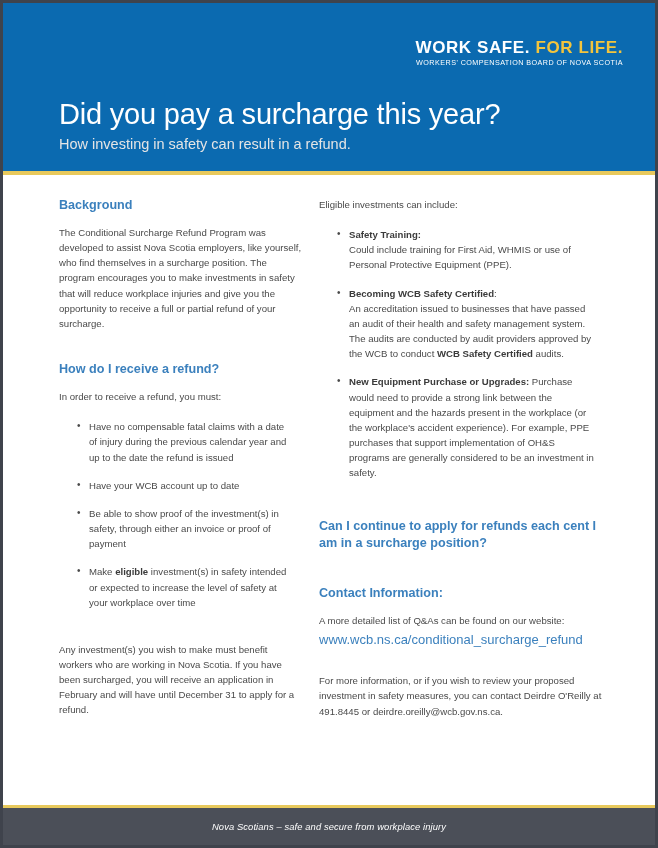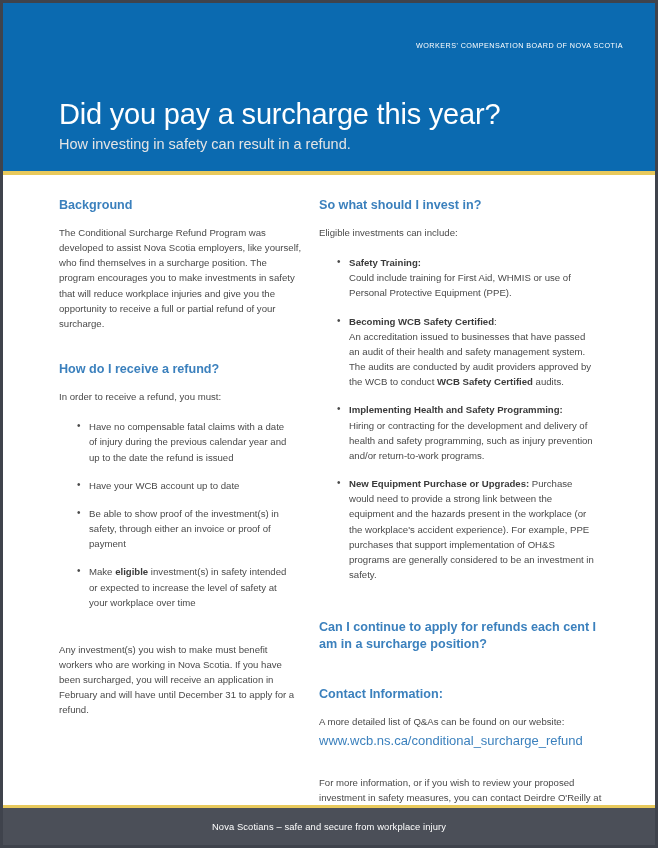--- a/index.html
+++ b/index.html
@@ -162,29 +162,31 @@
     display: flex;
     align-items: center;
     justify-content: center;
     border-bottom: 3px solid #3f434c;
     box-sizing: content-box;
   }
   .footer-text {
     color: #ffffff;
     font-size: 9.4px;
     letter-spacing: 0.1px;
+    font-style: italic;
   }
 </style>
 </head>
 <body>
 
 <div class="page">
 
   <div class="header">
     <div class="logo-block">
+      <div class="logo-main"><span>WORK SAFE.</span><span class="gold"> FOR LIFE.</span></div>
       <div class="logo-sub">WORKERS' COMPENSATION BOARD OF NOVA SCOTIA</div>
     </div>
     <div class="title">Did you pay a surcharge this year?</div>
     <div class="subtitle">How investing in safety can result in a refund.</div>
   </div>
   <div class="gold-rule"></div>
 
   <div class="content">
 
     <div class="col col-left">
@@ -204,27 +206,25 @@
           <li>Make <b>eligible</b> investment(s) in safety intended or expected to increase the level of safety at your workplace over time</li>
         </ul>
 
       <div class="gap-md"></div>
 
       <p class="body">Any investment(s) you wish to make must benefit workers who are working in Nova Scotia. If you have been surcharged, you will receive an application in February and will have until December 31 to apply for a refund.</p>
     </div>
 
     <div class="col col-right">
 
-      <h2 class="sec">So what should I invest in?</h2>
       <p class="body">Eligible investments can include:</p>
 
       <ul class="bullets" id="right-bullets">
           <li><b>Safety Training:</b><br>Could include training for First Aid, WHMIS or use of Personal Protective Equipment (PPE).</li>
           <li><b>Becoming WCB Safety Certified</b>:<br>An accreditation issued to businesses that have passed an audit of their health and safety management system. The audits are conducted by audit providers approved by the WCB to conduct <b>WCB Safety Certified</b> audits.</li>
-          <li><b>Implementing Health and Safety Programming:</b><br>Hiring or contracting for the development and delivery of health and safety programming, such as injury prevention and/or return-to-work programs.</li>
           <li><b>New Equipment Purchase or Upgrades:</b> Purchase would need to provide a strong link between the equipment and the hazards present in the workplace (or the workplace's accident experience). For example, PPE purchases that support implementation of OH&amp;S programs are generally considered to be an investment in safety.</li>
         </ul>
 
       <div class="gap-lg"></div>
 
       <h2 class="sec">Can I continue to apply for refunds each cent I am in a surcharge position?</h2>
 
       <div class="gap-lg"></div>
 
       <h2 class="sec">Contact Information:</h2>

